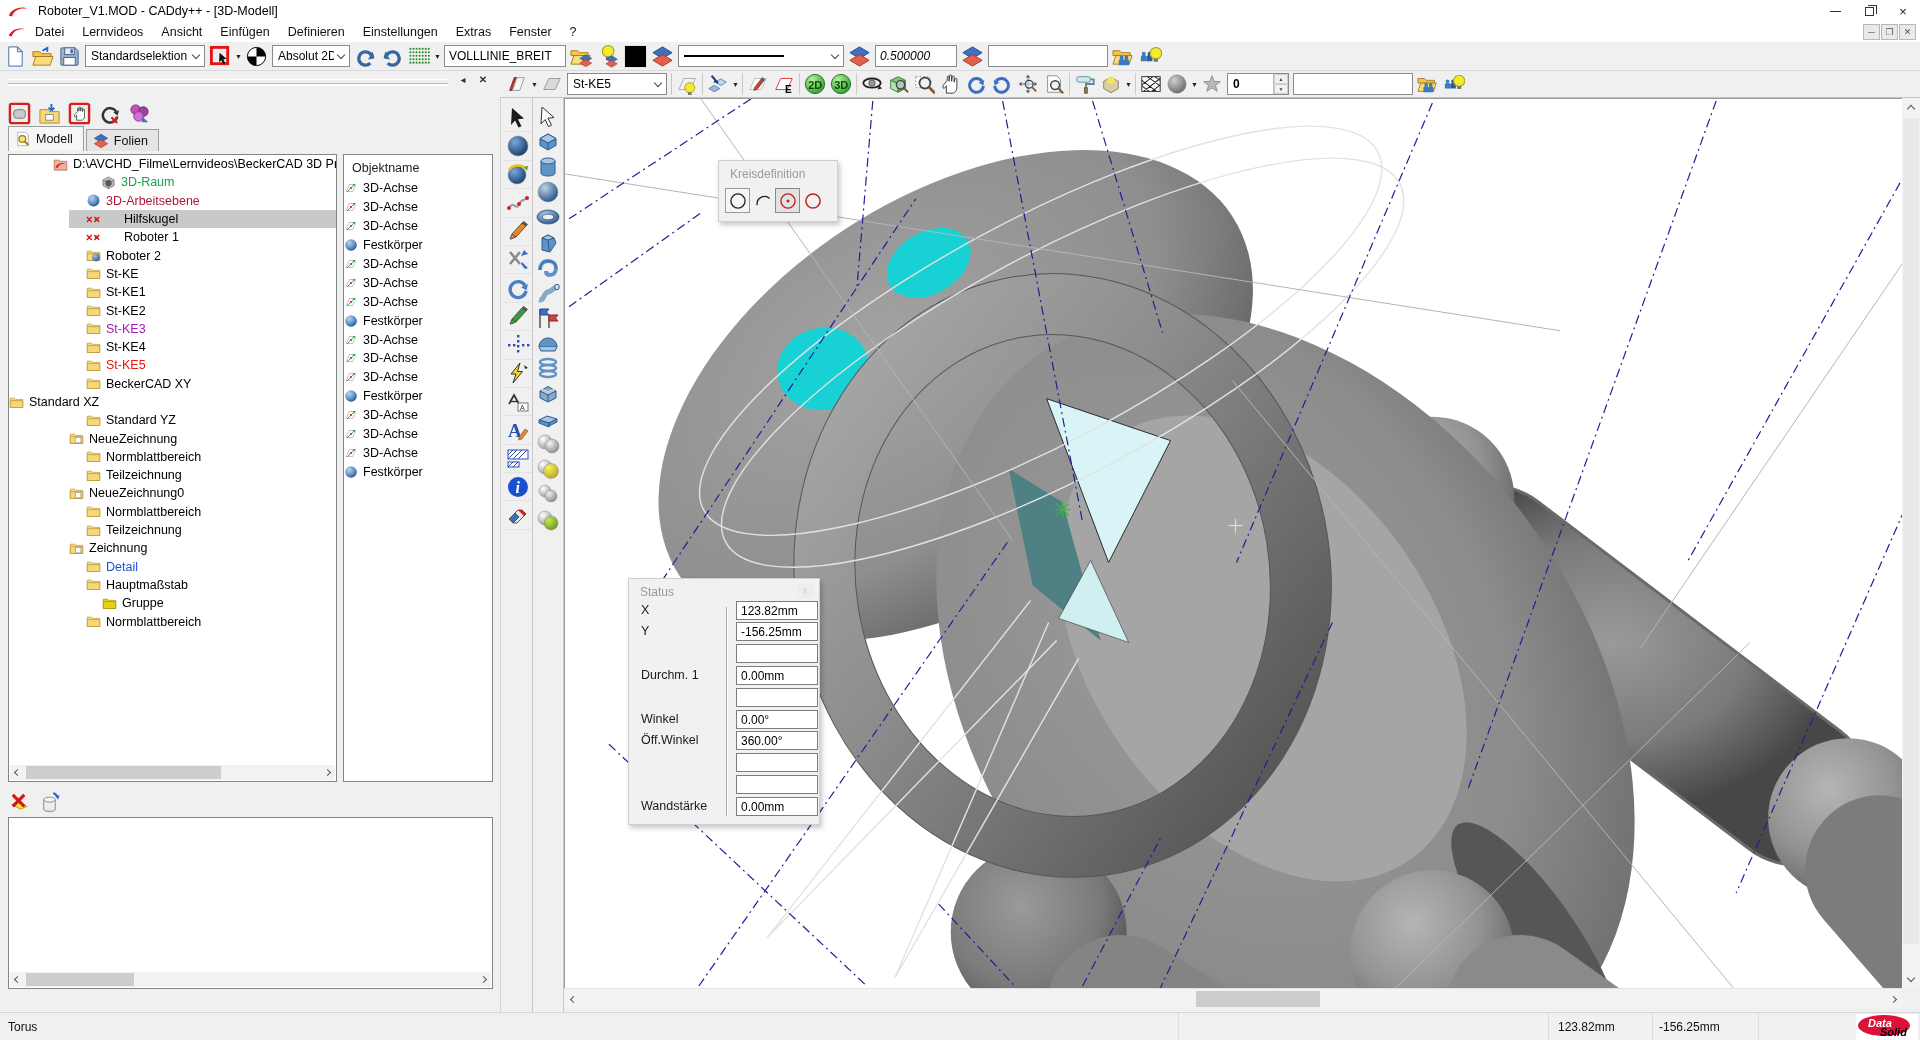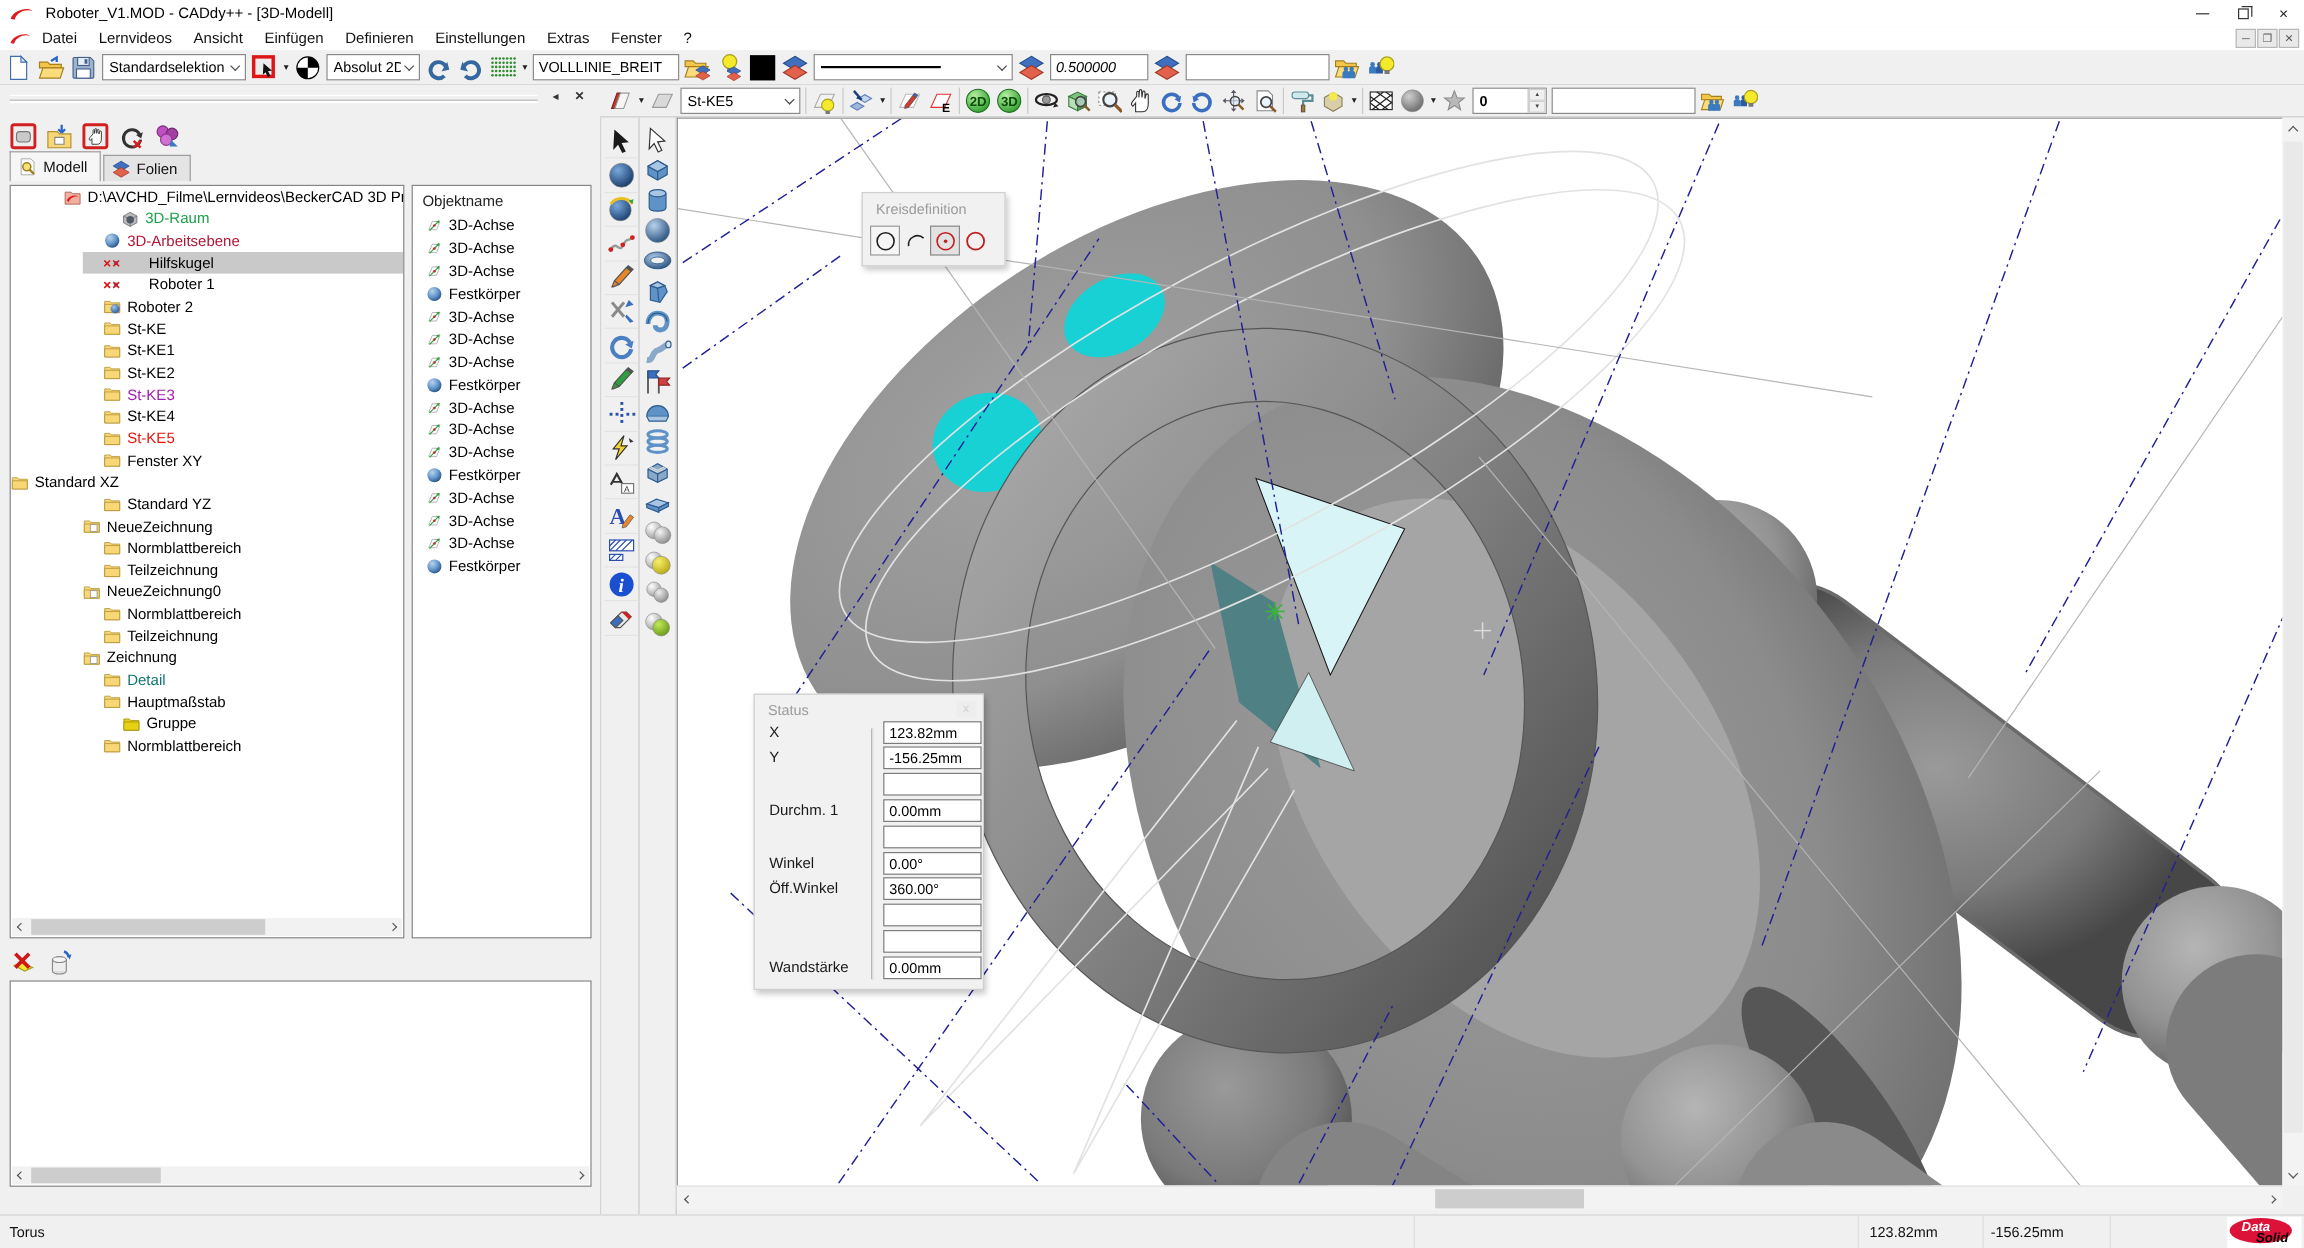--- a/index.html
+++ b/index.html
@@ -48,21 +48,21 @@
 .trow .ticon{width:16px;height:15px;margin-right:4px;flex:none;position:relative}
 .trow .ticon svg{width:15px;height:15px;display:block}
 .trow.sel::before{content:"";position:absolute;left:60px;right:0;top:0;bottom:0;background:#c9c9c9;z-index:0}
 .trow *{position:relative;z-index:1}
 #treescroll{position:absolute;left:1px;right:1px;bottom:1px;height:15px;background:#f2f2f2;display:flex;align-items:center}
 .sbarrow{width:15px;height:15px;display:flex;align-items:center;justify-content:center;flex:none}
 .chvl{width:5px;height:5px;border-left:1.4px solid #555;border-bottom:1.4px solid #555;transform:rotate(45deg)}
 .chvr{width:5px;height:5px;border-right:1.4px solid #555;border-top:1.4px solid #555;transform:rotate(45deg)}
 #objpanel{position:absolute;left:343px;top:56px;width:150px;height:628px;background:#fff;border:1px solid #848484;overflow:hidden}
 #objhdr{font-size:12.5px;color:#222;padding:6px 0 0 8px}
-.orow{height:18.9px;display:flex;align-items:center;font-size:12.5px;padding-left:11px}
+.orow{height:18.9px;display:flex;align-items:center;font-size:12.5px;}
 .orow .ticon{width:15px;height:14px;margin-right:4px}
 .orow .ticon svg{width:14px;height:14px;display:block}
 #dtools{position:absolute;left:6px;top:692px;display:flex;gap:4px}
 #dtools .tbi{width:26px;height:25px}
 #msgbox{position:absolute;left:8px;top:719px;width:485px;height:172px;background:#fff;border:1px solid #848484}
 #msgscroll{position:absolute;left:1px;right:1px;bottom:1px;height:15px;background:#f2f2f2;display:flex;align-items:center}
 .sthumb{height:13px;background:#cdcdcd}
 
 #vtb{position:absolute;left:500px;top:98px;width:64px;height:914px;background:#f0f0f0;border-left:1px solid #d3d3d3}
 #vtbL{position:absolute;left:3px;top:6px;width:28px}
@@ -738,21 +738,21 @@
           </span>
           <span class="tlabel" style="color: rgb(232, 22, 12);">St-KE5</span>
         </div>
         <div class="trow" style="padding-left: 77px;">
           <span class="ticon">
             <svg viewBox="0 0 24 24">
               <path d="M2 5h7l2 2h11v13H2z" fill="#f7d776" stroke="#b08f2e"></path>
               <path d="M2 9h20v11H2z" fill="#f7d776" stroke="#b08f2e"></path>
             </svg>
           </span>
-          <span class="tlabel" style="color: rgb(0, 0, 0);">Fenster XY</span>
+          <span class="tlabel" style="color: rgb(0, 0, 0);">BeckerCAD XY</span>
         </div>
         <div class="trow" style="">
           <span class="ticon">
             <svg viewBox="0 0 24 24">
               <path d="M2 5h7l2 2h11v13H2z" fill="#f7d776" stroke="#b08f2e"></path>
               <path d="M2 9h20v11H2z" fill="#f7d776" stroke="#b08f2e"></path>
             </svg>
           </span>
           <span class="tlabel" style="color: rgb(0, 0, 0);">Standard XZ</span>
         </div>
@@ -831,21 +831,21 @@
           </span>
           <span class="tlabel" style="color: rgb(0, 0, 0);">Zeichnung</span>
         </div>
         <div class="trow" style="padding-left: 77px;">
           <span class="ticon">
             <svg viewBox="0 0 24 24">
               <path d="M2 5h7l2 2h11v13H2z" fill="#f7d776" stroke="#b08f2e"></path>
               <path d="M2 9h20v11H2z" fill="#f7d776" stroke="#b08f2e"></path>
             </svg>
           </span>
-          <span class="tlabel" style="color: #0f766e;">Detail</span>
+          <span class="tlabel" style="color: #1d4ed8;">Detail</span>
         </div>
         <div class="trow" style="padding-left: 77px;">
           <span class="ticon">
             <svg viewBox="0 0 24 24">
               <path d="M2 5h7l2 2h11v13H2z" fill="#f7d776" stroke="#b08f2e"></path>
               <path d="M2 9h20v11H2z" fill="#f7d776" stroke="#b08f2e"></path>
             </svg>
           </span>
           <span class="tlabel" style="color: rgb(0, 0, 0);">Hauptmaßstab</span>
         </div>

